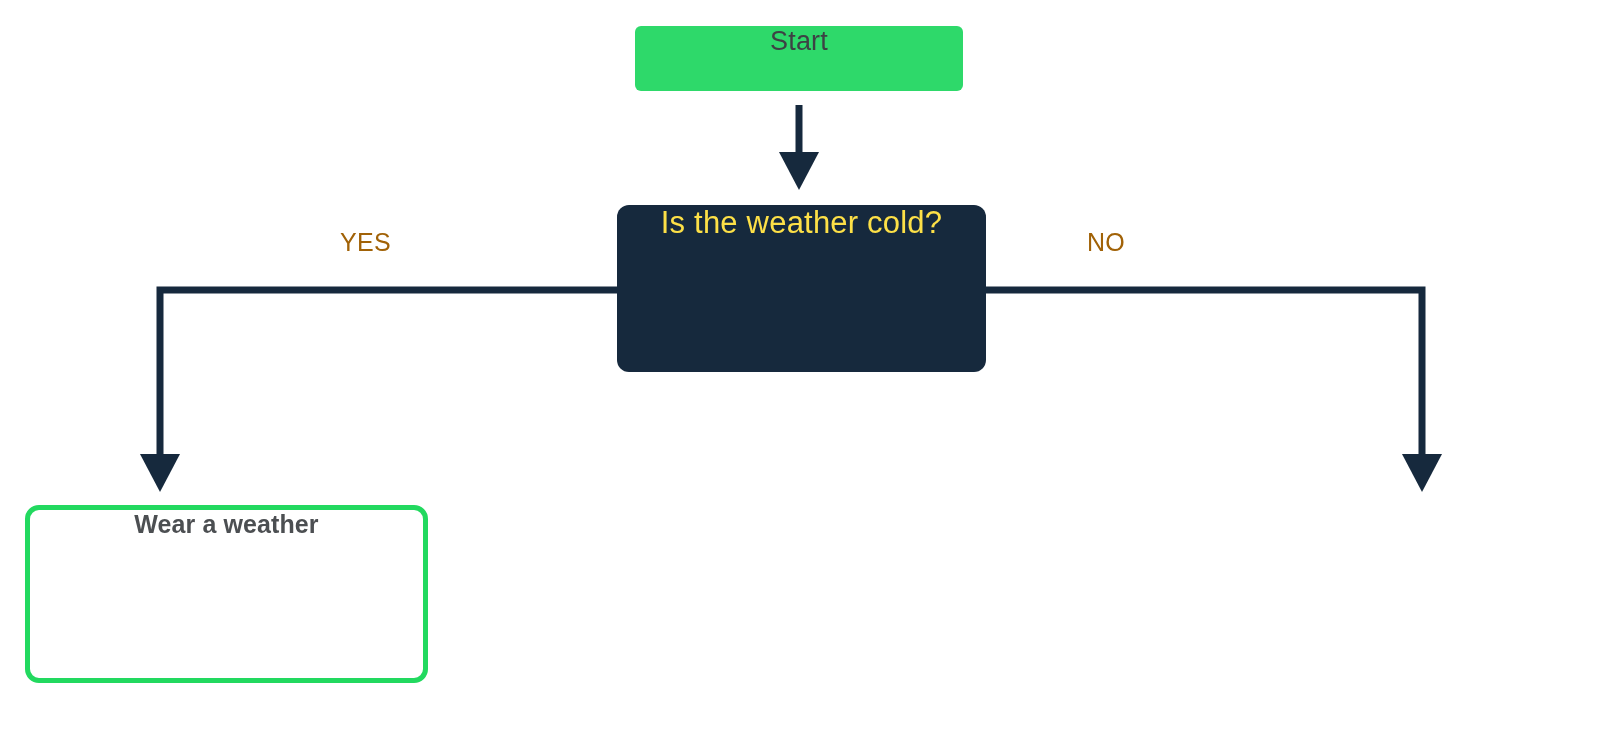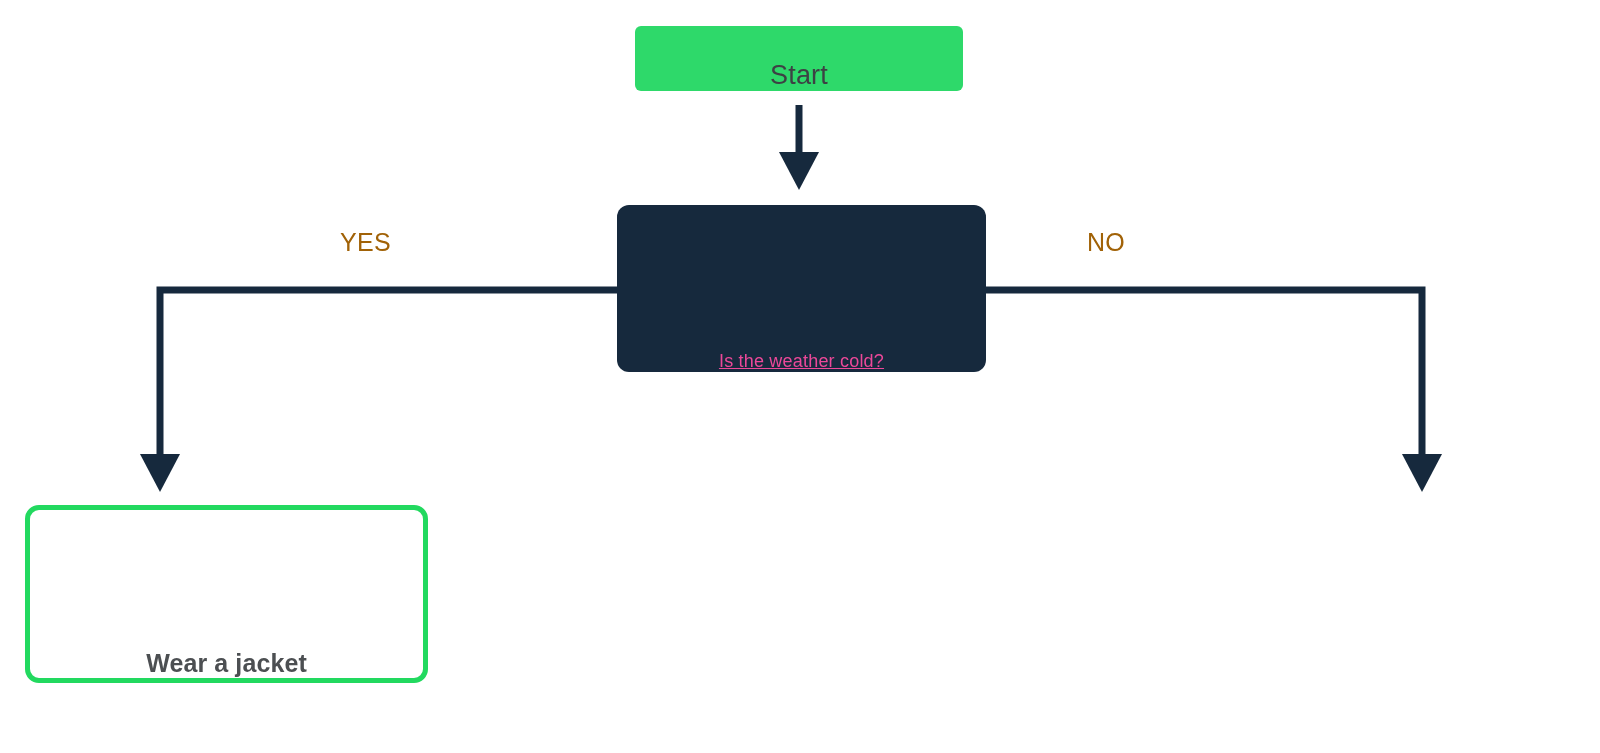--- a/index.html
+++ b/index.html
@@ -28,21 +28,21 @@
     width: 1600px;
     height: 753px;
     pointer-events: none;
   }
 
   
   .node {
     position: absolute;
     box-sizing: border-box;
     display: flex;
-    align-items: flex-end;
+    align-items: flex-start;
     justify-content: center;
     text-align: center;
   }
 
   
   .node--start {
     left: 635px;
     top: 26px;
     width: 328px;
     height: 65px;
@@ -59,25 +59,24 @@
   
   .node--decision {
     left: 617px;
     top: 205px;
     width: 369px;
     height: 167px;
     background: #16293d;
     border-radius: 12px;
   }
   .node--decision .node-label {
-    color: #ec4899;
-    font-size: 18px;
+    color: #fde047;
+    font-size: 31px;
     font-weight: 400;
     letter-spacing: .2px;
-    text-decoration: underline;
   }
 
   
   .node--outcome {
     background: #ffffff;
     border-radius: 14px;
     border-style: solid;
     border-width: 5px;
   }
   .node--outcome .node-label {
@@ -148,17 +147,17 @@
   </div>
 
   <div class="node node--decision">
     <span class="node-label">Is the weather cold?</span>
   </div>
 
   <span class="edge-label edge-label--yes">YES</span>
   <span class="edge-label edge-label--no">NO</span>
 
   <div class="node node--outcome node--yes">
-    <span class="node-label">Wear a jacket</span>
+    <span class="node-label">Wear a weather</span>
   </div>
 
 
 </div>
 
 </body></html>

